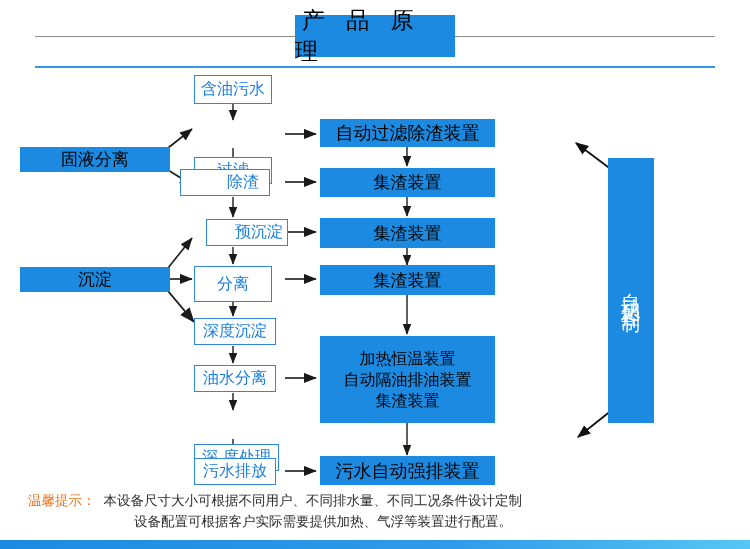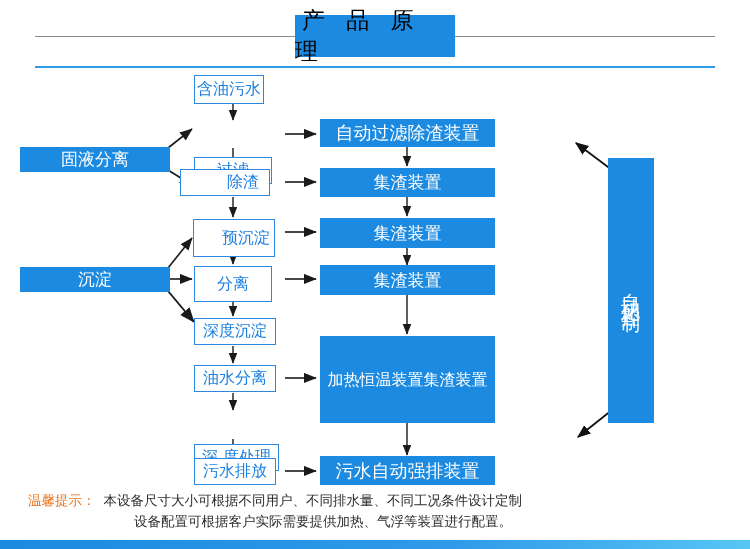--- a/index.html
+++ b/index.html
@@ -40,29 +40,29 @@
     background:#ffffff;
     display:flex;align-items:center;justify-content:center;
     font-size:16px;
     letter-spacing:0px;
     box-sizing:border-box;
     white-space:nowrap;
   }
   .fbox{            
     position:absolute;
     background:#1b8ae0;
-    color:#ffffff;
+    color:#000000;
     display:flex;align-items:center;justify-content:center;
     font-size:17px;
     box-sizing:border-box;
     white-space:nowrap;
     font-weight:500;
   }
   .fbox.multiline{
-    flex-direction:row;line-height:1.32;
+    flex-direction:column;line-height:1.32;
   }
   .vbox{            
     position:absolute;
     background:#1b8ae0;color:#ffffff;
     font-size:19px;
     display:flex;align-items:center;justify-content:center;
     box-sizing:border-box;
   }
   .vbox span{
     writing-mode:vertical-rl;
@@ -136,38 +136,39 @@
     <line x1="407" y1="295" x2="407" y2="334" stroke="#1a1a1a" stroke-width="1.4" marker-end="url(#ah)"></line>
     <line x1="407" y1="423" x2="407" y2="455" stroke="#1a1a1a" stroke-width="1.4" marker-end="url(#ah)"></line>
 
     <line x1="612" y1="170" x2="576" y2="143" stroke="#111111" stroke-width="1.8" marker-end="url(#ahb)"></line>
     <line x1="612" y1="410" x2="578" y2="437" stroke="#111111" stroke-width="1.8" marker-end="url(#ahb)"></line>
   </svg>
 
   <div class="fbox" style="left:20px;top:147px;width:150px;height:25px;font-size:17px;">固液分离</div>
   <div class="fbox" style="left:20px;top:267px;width:150px;height:25px;font-size:17px;">沉淀</div>
 
-  <div class="obox" style="left:194px;top:75px;width:70px;height:29px;">含油污水</div>
+  <div class="obox" style="left:194px;top:75px;width:78px;height:29px;">含油污水</div>
 
   <div class="obox" style="left:194px;top:121px;width:78px;height:27px;margin-top:36px;">过滤</div>
   <div class="obox" style="left:180px;top:169px;width:90px;height:27px;padding-left:36px;">除渣</div>
-  <div class="obox" style="left:193px;top:219px;width:82px;height:38px;padding-left:24px;">预沉淀</div>
+  <div class="obox" style="left:206px;top:219px;width:82px;height:27px;padding-left:24px;">预沉淀</div>
   <div class="obox" style="left:194px;top:266px;width:78px;height:36px;">分离</div>
   <div class="obox" style="left:194px;top:318px;width:82px;height:27px;">深度沉淀</div>
   <div class="obox" style="left:194px;top:365px;width:82px;height:27px;">油水分离</div>
   <div class="obox" style="left:194px;top:412px;width:85px;height:27px;margin-top:32px;">深 度处理</div>
   <div class="obox" style="left:194px;top:458px;width:82px;height:27px;">污水排放</div>
 
   <div class="fbox" style="left:320px;top:119px;width:175px;height:28px;font-size:18px;">自动过滤除渣装置</div>
   <div class="fbox" style="left:320px;top:168px;width:175px;height:29px;">集渣装置</div>
   <div class="fbox" style="left:320px;top:218px;width:175px;height:30px;">集渣装置</div>
   <div class="fbox" style="left:320px;top:265px;width:175px;height:30px;">集渣装置</div>
 
   <div class="fbox multiline" style="left:320px;top:336px;width:175px;height:87px;font-size:16px;">
     <span>加热恒温装置</span>
+    <span>自动隔油排油装置</span>
     <span>集渣装置</span>
   </div>
 
   <div class="fbox" style="left:320px;top:456px;width:175px;height:29px;font-size:18px;">污水自动强排装置</div>
 
   <div class="vbox" style="left:608px;top:158px;width:46px;height:265px;">
     <span>自动化控制</span>
   </div>
 
   <div class="tip">

